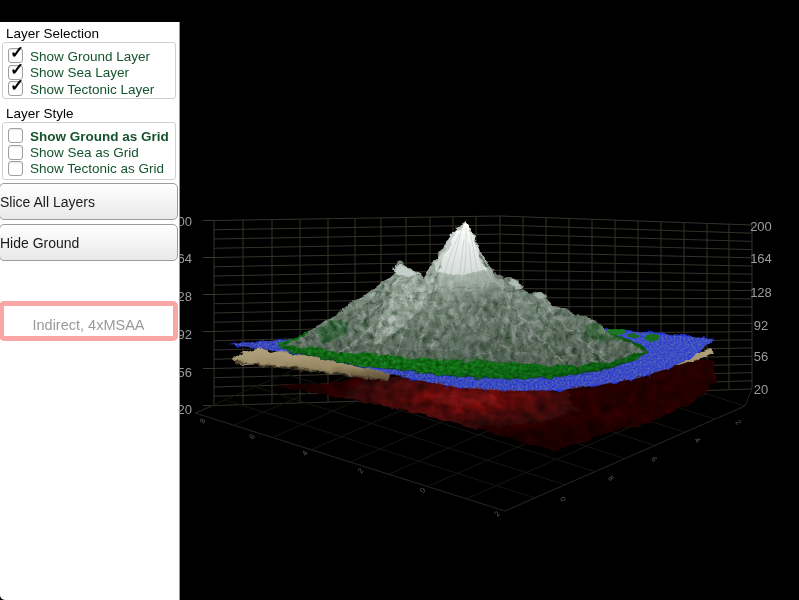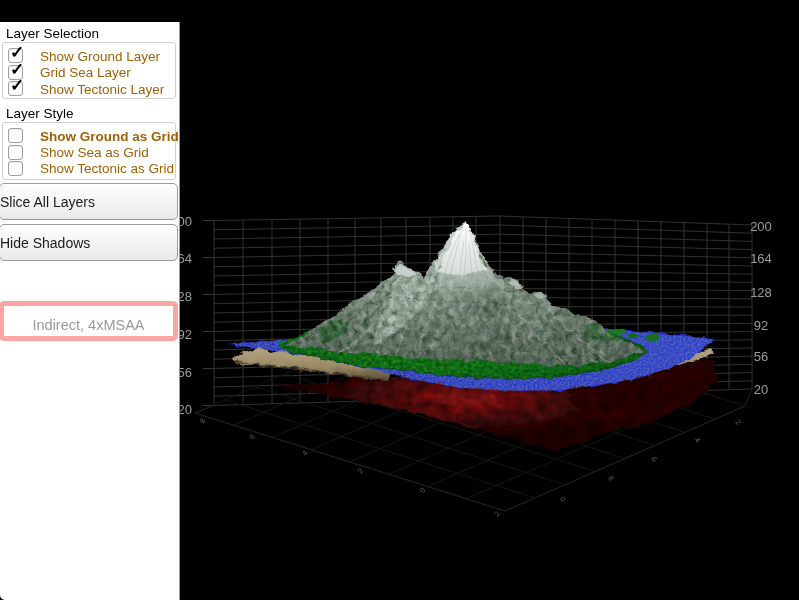--- a/index.html
+++ b/index.html
@@ -19,21 +19,21 @@
   
   #scene{position:absolute;left:0;top:22px;width:799px;height:578px;}
   
   #sidebar{position:absolute;left:0;top:22px;width:180px;height:578px;background:#fff;
     border-right:1px solid #9a9a9a;}
   .seclabel{position:absolute;left:6px;font-size:13.5px;color:#000;}
   .groupbox{position:absolute;left:2px;width:174px;border:1px solid #cfcfcf;border-radius:3px;background:#fff;}
   .cb{position:absolute;left:8px;width:15px;height:15px;background:#fff;border:1px solid #a0a0a0;border-radius:3px;
       box-shadow:inset 0 1px 2px rgba(0,0,0,0.10);}
   .ck{position:absolute;left:10px;font-size:17px;font-weight:bold;color:#000;}
-  .cblabel{position:absolute;left:40px;font-size:13.5px;color:#a16207;}
+  .cblabel{position:absolute;left:30px;font-size:13.5px;color:#14532d;}
   .btn{position:absolute;left:-1px;width:179px;height:37px;border:1px solid #9c9c9c;border-radius:5px;
     background:linear-gradient(#ffffff,#f5f5f5 45%,#e9e9e9);
     font-size:14px;color:#1a1a1a;text-align:left;}
   .btn span{display:block;margin-top:10px;}
   #infobox{position:absolute;left:-1px;width:179px;height:40px;border:5px solid #fca5a5;border-radius:5px;
     background:#fff;font-size:14.5px;color:#9a9a9a;text-align:center;}
   #infobox span{display:block;margin-top:11px;}
 </style>
 </head>
 <body>
@@ -332,38 +332,38 @@
   </svg>
 
   <div id="sidebar">
     <div class="seclabel" style="top:4px;">Layer Selection</div>
     <div class="groupbox" style="top:20px;height:57px;"></div>
     <div class="cb" style="top:26px;"></div>
       <div class="ck" style="top:20px;">✓</div>
     <div class="cblabel" style="top:27px;">Show Ground Layer</div>
     <div class="cb" style="top:43px;"></div>
       <div class="ck" style="top:37px;">✓</div>
-    <div class="cblabel" style="top:43px;">Grid Sea Layer</div>
+    <div class="cblabel" style="top:43px;">Show Sea Layer</div>
     <div class="cb" style="top:59px;"></div>
       <div class="ck" style="top:53px;">✓</div>
     <div class="cblabel" style="top:60px;">Show Tectonic Layer</div>
 
     <div class="seclabel" style="top:84px;">Layer Style</div>
     <div class="groupbox" style="top:100px;height:58px;"></div>
     <div class="cb" style="top:106px;"></div>
     <div class="cblabel" style="top:107px;font-weight:bold;">Show Ground as Grid</div>
     <div class="cb" style="top:123px;"></div>
     <div class="cblabel" style="top:123px;">Show Sea as Grid</div>
     <div class="cb" style="top:139px;"></div>
     <div class="cblabel" style="top:139px;">Show Tectonic as Grid</div>
 
     <div class="btn" style="top:161px;">
         <span>Slice All Layers</span>
       </div>
     <div class="btn" style="top:202px;">
-        <span>Hide Shadows</span>
+        <span>Hide Ground</span>
       </div>
     <div id="infobox" style="top:279px;">
         <span>Indirect, 4xMSAA</span>
       </div>
   </div>
 
 </div>
 
 </body></html>

